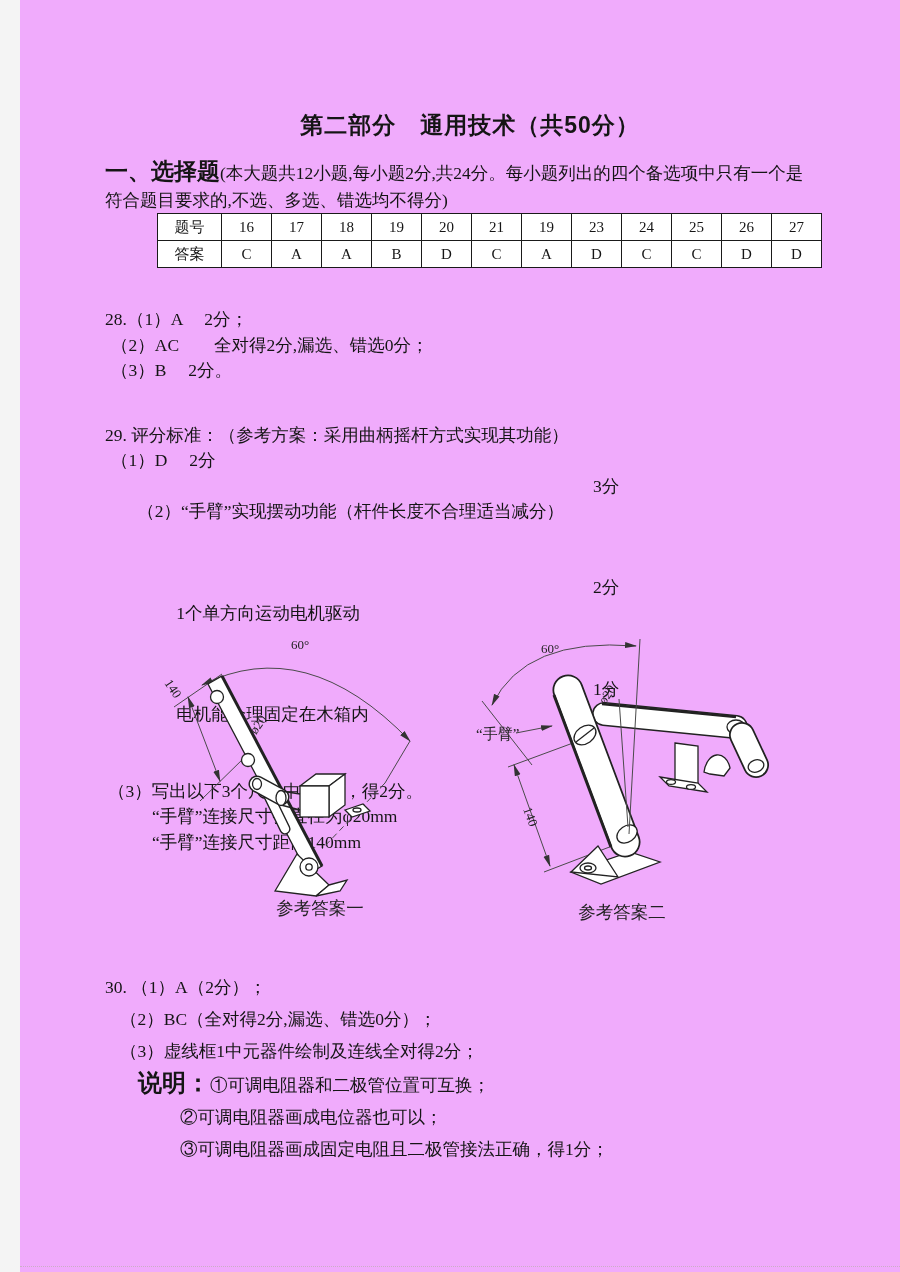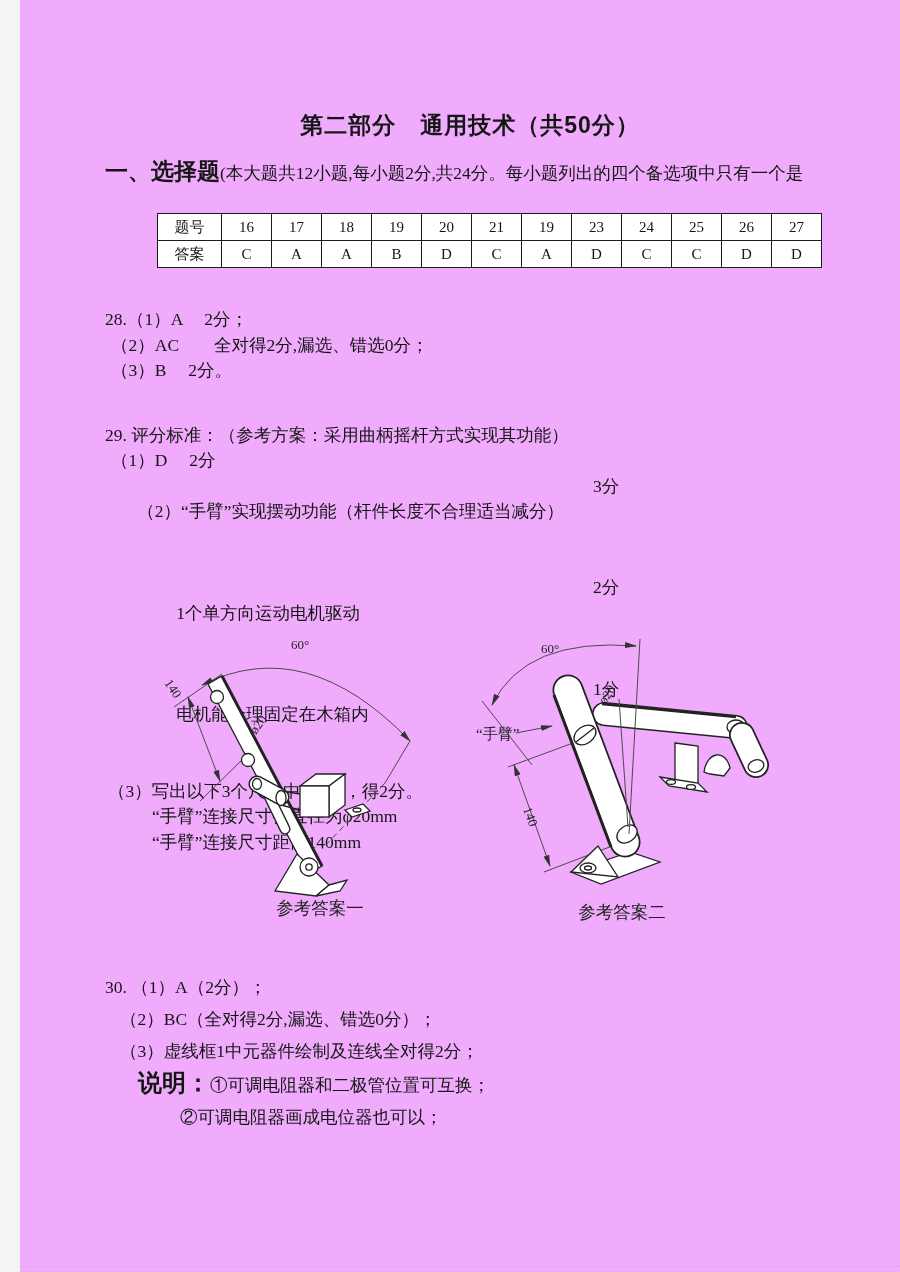--- a/index.html
+++ b/index.html
@@ -35,20 +35,21 @@
 </style>
 </head>
 <body>
 
 <div class="page">
 
   <div class="title">第二部分　通用技术（共50分）</div>
 
   <div class="blk s1head">
     <div class="line"><span class="bold-head">一、选择题</span><span>(本大题共12小题,每小题2分,共24分。每小题列出的四个备选项中只有一个是</span></div>
+    <div class="line">符合题目要求的,不选、多选、错选均不得分)</div>
   </div>
 
   <table class="anstable">
     <tbody>
         <tr>
       <td class="hd">题号</td>
       <td>16</td>
       <td>17</td>
       <td>18</td>
       <td>19</td>
@@ -201,16 +202,17 @@
       <text x="152" y="303" text-anchor="middle" font-size="17.5">参考答案二</text>
     </g>
   </svg>
 
   <div class="blk q30">
     <div class="line">30. （1）A（2分）；</div>
     <div class="line ind5">（2）BC（全对得2分,漏选、错选0分）；</div>
     <div class="line ind5">（3）虚线框1中元器件绘制及连线全对得2分；</div>
     <div class="line ind6"><span class="bold-head" style="font-size:24px">说明：</span><span>①可调电阻器和二极管位置可互换；</span></div>
     <div class="line ind7">②可调电阻器画成电位器也可以；</div>
+    <div class="line ind7">③可调电阻器画成固定电阻且二极管接法正确，得1分；</div>
   </div>
 
   <div class="pagecut"></div>
 </div>
 
 </body></html>

